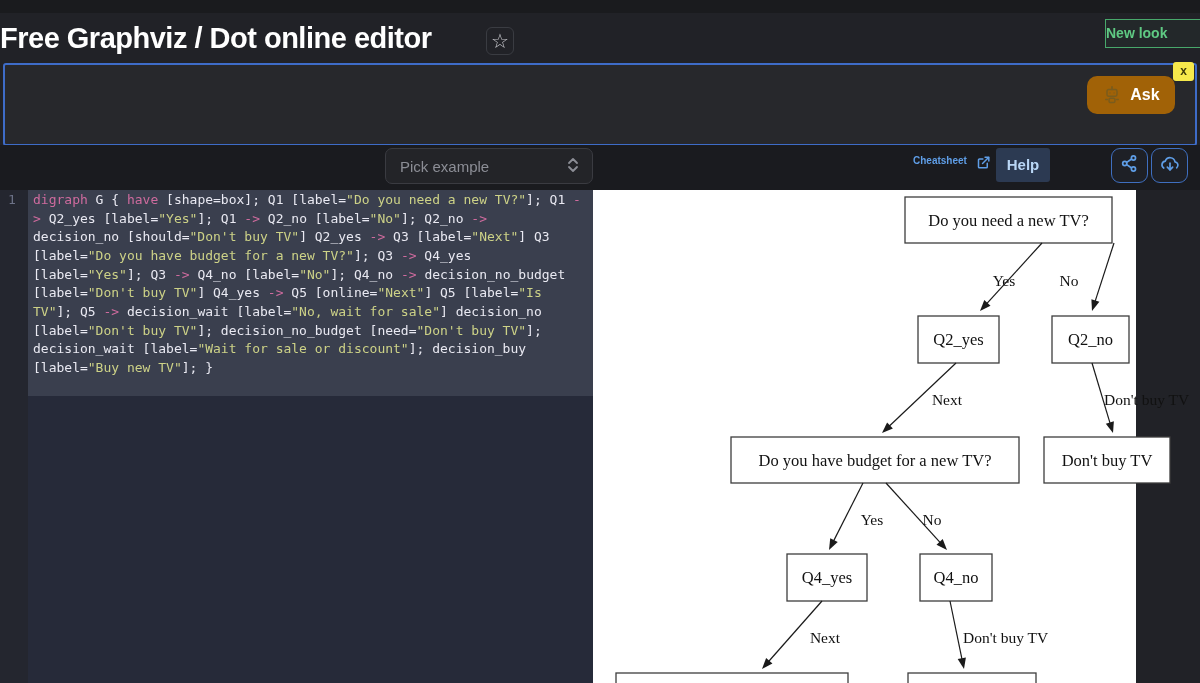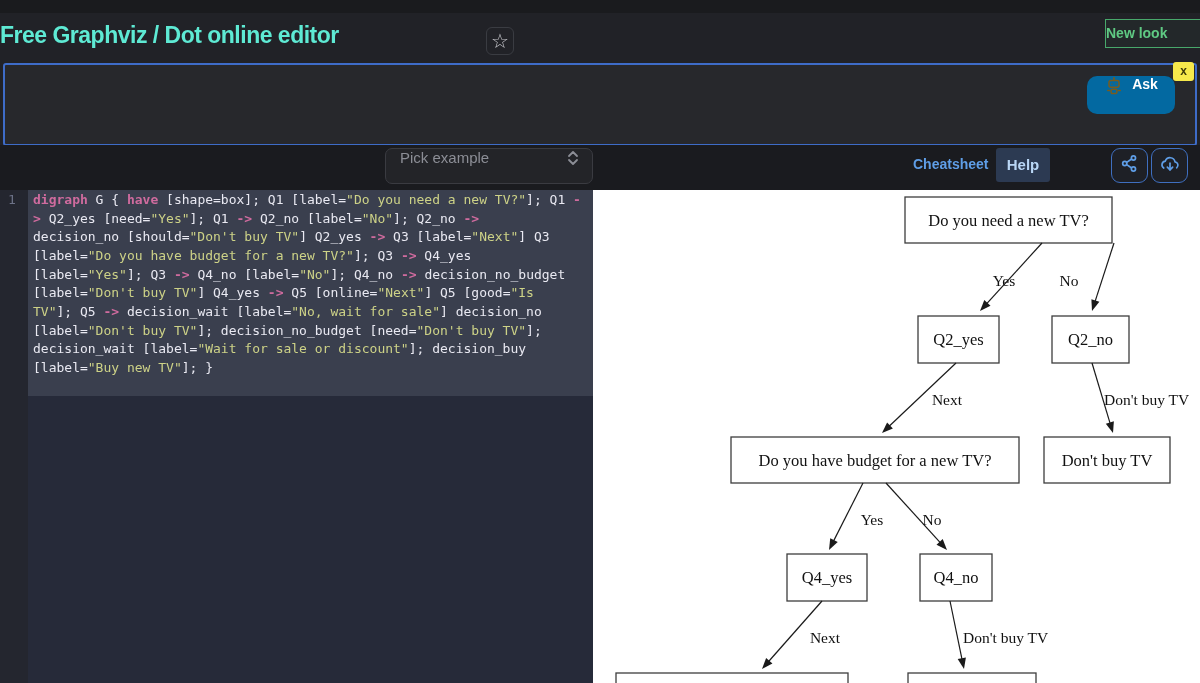--- a/index.html
+++ b/index.html
@@ -5,22 +5,22 @@
   * { box-sizing: border-box; margin: 0; padding: 0; }
   html,body { background:#17181b; }
   body { font-family:"Liberation Sans", sans-serif; }
   #app {
     position:relative; width:1200px; height:683px; overflow:hidden;
     background:#212227; margin:0 auto;
   }
   
   .top-strip { position:absolute; left:0; top:0; width:1200px; height:13px; background:#1a1b1e; }
   .page-title {
-    position:absolute; left:0; top:22px; font-size:23px; font-weight:700;
-    color:#5eead4; letter-spacing:-0.5px;
+    position:absolute; left:0; top:22px; font-size:29px; font-weight:700;
+    color:#ffffff; letter-spacing:-0.5px;
   }
   .star-btn {
     position:absolute; left:486px; top:27px; width:28px; height:28px;
     border:1px solid #3a3c42; border-radius:6px; color:#c2c3c8;
     font-size:20px; line-height:26px; text-align:center; background:transparent;
   }
   .new-look-btn {
     position:absolute; left:1105px; top:19px; width:102px; height:29px;
     border:1.5px solid #48a86b; border-radius:0; background:rgba(50,80,60,0.15);
     color:#5fc983; font-size:14px; font-weight:700; line-height:26px; 
@@ -28,41 +28,41 @@
   
   .prompt-box {
     position:absolute; left:3px; top:63px; width:1194px; height:83px;
     background:#27282c; border:2px solid #3e6cc8; border-radius:3px;
   }
   .prompt-text {
     position:absolute; left:17px; top:11px; color:#c6c7ca; font-size:15px;
   }
   .ask-btn {
     position:absolute; left:1082px; top:11px; width:88px; height:38px;
-    background:#0369a1; border-radius:10px; display:flex; align-items:flex-start;
-    justify-content:center; gap:8px; color:#ffffff; font-size:14px; font-weight:700;
+    background:#a16207; border-radius:10px; display:flex; align-items:center;
+    justify-content:center; gap:8px; color:#ffffff; font-size:16px; font-weight:700;
   }
   .ask-btn svg { display:block; }
   .close-btn {
     position:absolute; left:1168px; top:-3px; width:21px; height:19px;
     background:#f6e94b; border-radius:3px; color:#3e3a08; font-size:12px;
     font-weight:700; text-align:center; line-height:18px;
   }
   
   .toolbar { position:absolute; left:0; top:145px; width:1200px; height:45px; background:#1a1b1f; }
   .pick-example {
     position:absolute; left:385px; top:3px; width:208px; height:36px;
     background:#232428; border:1px solid #3a3b41; border-radius:7px;
-    display:flex; padding:0 12px 0 14px;
+    display:flex; align-items:center; padding:0 12px 0 14px;
     color:#8c8e96; font-size:15px;
   }
   .pick-example .chev { margin-left:auto; }
   .cheatsheet {
-    position:absolute; left:913px; top:10px; display:flex; align-items:center; gap:9px;
-    color:#5f9ee7; font-size:14px; font-weight:700;
+    position:absolute; left:913px; top:10px; display:flex; gap:9px;
+    color:#5f9ee7; font-size:10px; font-weight:700;
   }
   .help-btn {
     position:absolute; left:996px; top:3px; width:54px; height:34px;
     background:#2c3a52; border-radius:3px; color:#b9d6f5; font-size:15px;
     font-weight:700; text-align:center; line-height:33px;
   }
   .icon-btn {
     position:absolute; top:3px; width:37px; height:35px;
     border:1.5px solid #3f6fc0; border-radius:9px; background:#1e2026;
     display:flex; align-items:center; justify-content:center;
@@ -76,24 +76,24 @@
     position:absolute; left:8px; top:2px; color:#6d7287;
     font-family:"DejaVu Sans Mono", monospace; font-size:13px;
   }
   .active-band { position:absolute; left:28px; top:0; width:565px; height:206px; background:#3a3f4e; }
   .code-lines { position:absolute; left:33px; top:1px; width:558px; }
   .code-row {
     font-family:"DejaVu Sans Mono", monospace; font-size:13px; line-height:18.65px;
     white-space:pre; color:#e9e9f2;
   }
   .tok-p { color:#e9e9f2; }
-  .tok-k { color:#cf6b9e;font-weight:bold; }
+  .tok-k { color:#cf6b9e; }
   .tok-s { color:#cdd287; }
   
-  .graph-pane { position:absolute; left:593px; top:190px; width:607px; height:493px; background:#ffffff; }
+  .graph-pane { position:absolute; left:593px; top:190px; width:543px; height:493px; background:#ffffff; }
   .graph-pane svg { position:absolute; left:2px; top:0; }
   .gnode-text { font-family:"Liberation Serif","DejaVu Serif",serif; font-size:16.5px; fill:#111; }
   .gedge-text { font-family:"Liberation Serif","DejaVu Serif",serif; font-size:15.5px; fill:#111; }
 </style>
 </head>
 <body>
 
 <div id="app">
 
   <div class="top-strip"></div>
@@ -164,25 +164,25 @@
     </div>
   </div>
 
   <div class="editor">
     <div class="active-band"></div>
     <div class="gutter">
       <div class="line-num">1</div>
     </div>
     <div class="code-lines">
         <div class="code-row"><span class="tok-k">digraph</span><span class="tok-p"> G { </span><span class="tok-k">have</span><span class="tok-p"> [shape=box]; Q1 [label=</span><span class="tok-s">"Do you need a new TV?"</span><span class="tok-p">]; Q1 </span><span class="tok-k">-</span></div>
-        <div class="code-row"><span class="tok-k">&gt; </span><span class="tok-p">Q2_yes [need=</span><span class="tok-s">"Yes"</span><span class="tok-p">]; Q1 </span><span class="tok-k">-&gt;</span><span class="tok-p"> Q2_no [label=</span><span class="tok-s">"No"</span><span class="tok-p">]; Q2_no </span><span class="tok-k">-&gt;</span></div>
+        <div class="code-row"><span class="tok-k">&gt; </span><span class="tok-p">Q2_yes [label=</span><span class="tok-s">"Yes"</span><span class="tok-p">]; Q1 </span><span class="tok-k">-&gt;</span><span class="tok-p"> Q2_no [label=</span><span class="tok-s">"No"</span><span class="tok-p">]; Q2_no </span><span class="tok-k">-&gt;</span></div>
         <div class="code-row"><span class="tok-p">decision_no [should=</span><span class="tok-s">"Don't buy TV"</span><span class="tok-p">] Q2_yes </span><span class="tok-k">-&gt;</span><span class="tok-p"> Q3 [label=</span><span class="tok-s">"Next"</span><span class="tok-p">] Q3</span></div>
         <div class="code-row"><span class="tok-p">[label=</span><span class="tok-s">"Do you have budget for a new TV?"</span><span class="tok-p">]; Q3 </span><span class="tok-k">-&gt;</span><span class="tok-p"> Q4_yes</span></div>
         <div class="code-row"><span class="tok-p">[label=</span><span class="tok-s">"Yes"</span><span class="tok-p">]; Q3 </span><span class="tok-k">-&gt;</span><span class="tok-p"> Q4_no [label=</span><span class="tok-s">"No"</span><span class="tok-p">]; Q4_no </span><span class="tok-k">-&gt;</span><span class="tok-p"> decision_no_budget</span></div>
-        <div class="code-row"><span class="tok-p">[label=</span><span class="tok-s">"Don't buy TV"</span><span class="tok-p">] Q4_yes </span><span class="tok-k">-&gt;</span><span class="tok-p"> Q5 [online=</span><span class="tok-s">"Next"</span><span class="tok-p">] Q5 [good=</span><span class="tok-s">"Is</span></div>
+        <div class="code-row"><span class="tok-p">[label=</span><span class="tok-s">"Don't buy TV"</span><span class="tok-p">] Q4_yes </span><span class="tok-k">-&gt;</span><span class="tok-p"> Q5 [online=</span><span class="tok-s">"Next"</span><span class="tok-p">] Q5 [label=</span><span class="tok-s">"Is</span></div>
         <div class="code-row"><span class="tok-s">TV"</span><span class="tok-p">]; Q5 </span><span class="tok-k">-&gt;</span><span class="tok-p"> decision_wait [label=</span><span class="tok-s">"No, wait for sale"</span><span class="tok-p">] decision_no</span></div>
         <div class="code-row"><span class="tok-p">[label=</span><span class="tok-s">"Don't buy TV"</span><span class="tok-p">]; decision_no_budget [need=</span><span class="tok-s">"Don't buy TV"</span><span class="tok-p">];</span></div>
         <div class="code-row"><span class="tok-p">decision_wait [label=</span><span class="tok-s">"Wait for sale or discount"</span><span class="tok-p">]; decision_buy</span></div>
         <div class="code-row"><span class="tok-p">[label=</span><span class="tok-s">"Buy new TV"</span><span class="tok-p">]; }</span></div>
       </div>
   </div>
 
   <div class="graph-pane">
     <svg width="605" height="493" viewBox="0 0 605 493">
         <rect x="310" y="7" width="207" height="46" fill="#ffffff" stroke="#3d3d3d" stroke-width="1.3"></rect>

